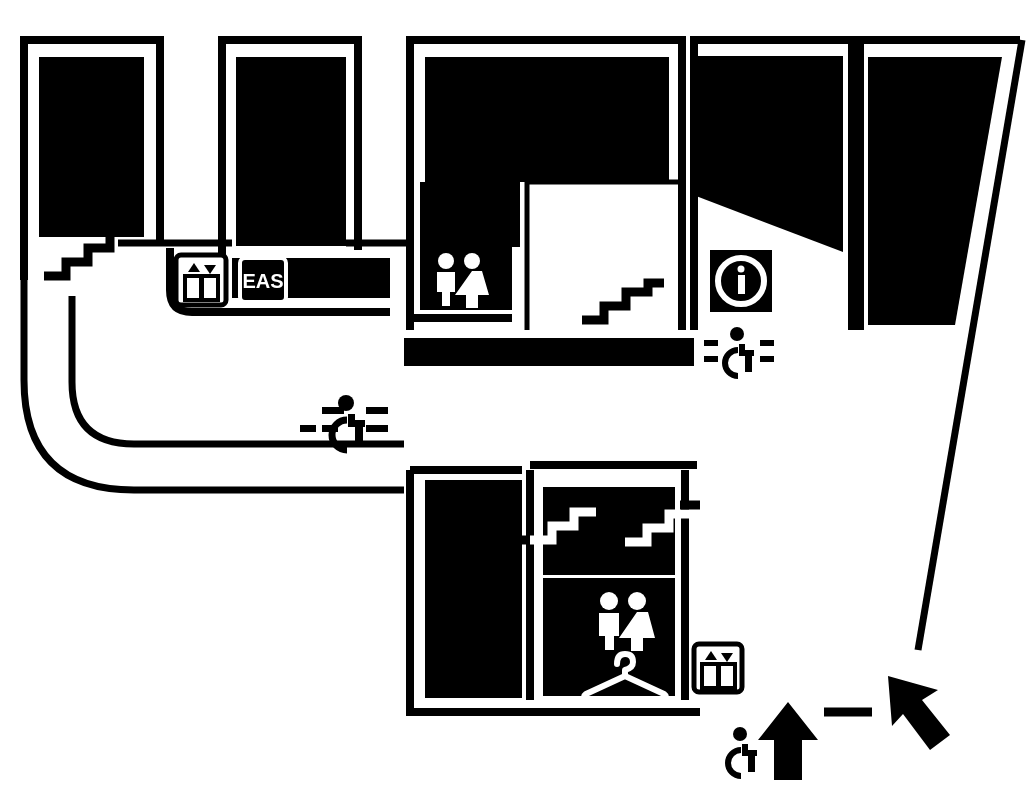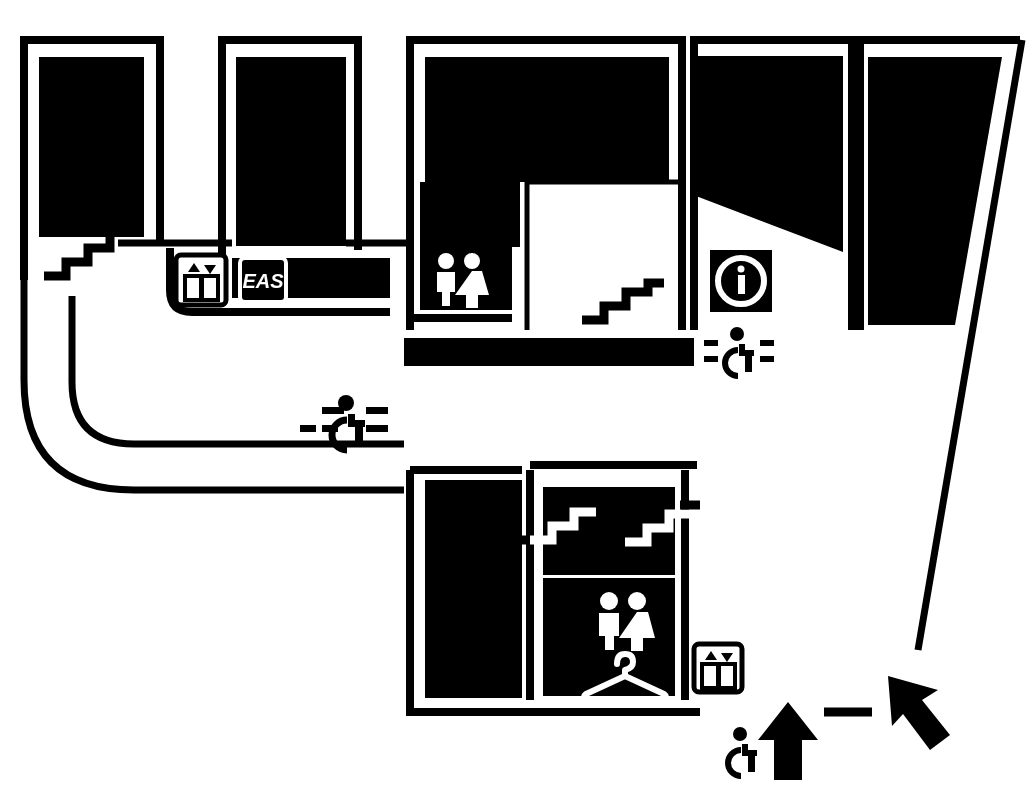--- a/index.html
+++ b/index.html
@@ -10,21 +10,20 @@
   }
   body {
     font-family: "Liberation Sans", sans-serif;
   }
   #map-root {
     position: relative;
     width: 1034px;
     height: 800px;
     background: #0369a1;
     overflow: hidden;
-    font-style: italic;
   }
   #floorplan-svg {
     display: block;
     width: 1034px;
     height: 800px;
   }
 </style>
 </head>
 <body>
 

